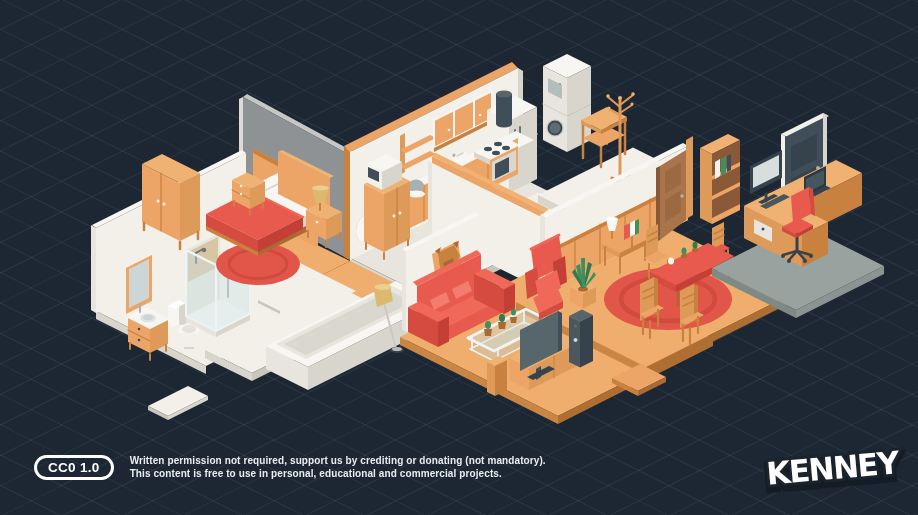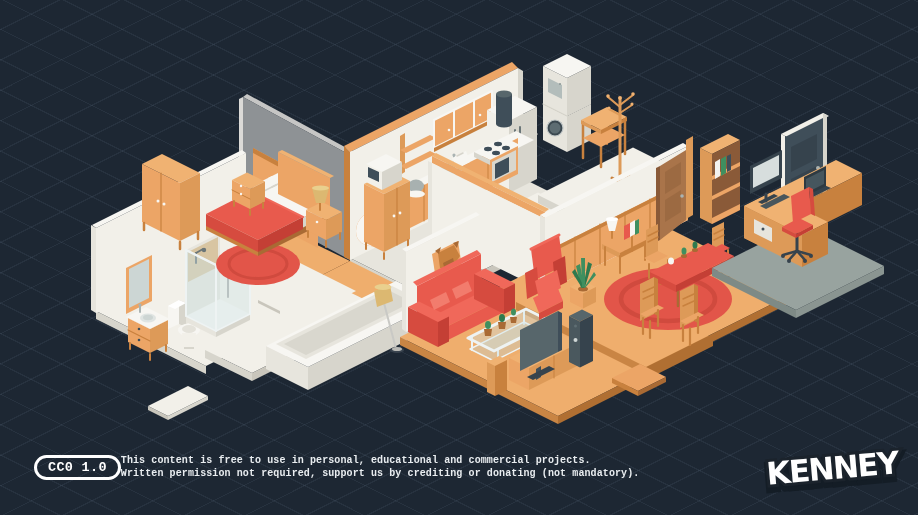--- a/index.html
+++ b/index.html
@@ -4,21 +4,21 @@
 <style>
   html,body{margin:0;padding:0;background:#10161d;}
   #stage{position:relative;width:918px;height:515px;overflow:hidden;
          background:var(--background,#1d2733);
          font-family:"Liberation Sans", sans-serif;}
   #stage::before{content:"";position:absolute;inset:0;pointer-events:none;
     background-image:
       repeating-linear-gradient(26.6deg, transparent 0 26px, rgba(141,163,189,0.085) 26px 27.2px),
       repeating-linear-gradient(153.4deg, transparent 0 26px, rgba(141,163,189,0.085) 26px 27.2px);}
   #scene{position:absolute;inset:0;}
-  .footer{position:absolute;left:34px;top:454px;display:flex;align-items:center;gap:0;font-family:Liberation Mono, monospace;}
+  .footer{position:absolute;left:34px;top:454px;display:flex;align-items:center;gap:16px;}
   .badge{border:3px solid var(--text,#fff);border-radius:15px;padding:2px 11px;
          color:var(--text,#fff);font-size:13.5px;font-weight:bold;letter-spacing:.3px;white-space:nowrap;}
   .lic{color:#e9edf0;font-size:10px;line-height:13px;font-weight:bold;letter-spacing:.1px;}
 </style>
 </head>
 <body>
 
 <div id="stage">
   <svg id="scene" width="918" height="515" viewBox="0 0 918 515" xmlns="http://www.w3.org/2000/svg">
     <g id="scene-root">
@@ -561,17 +561,17 @@
       </g>
     <g>
       <text x="833" y="483" text-anchor="middle" font-family="'DejaVu Sans', sans-serif" font-weight="bold" font-size="31" fill="#141d26" stroke="#141d26" stroke-width="9" paint-order="stroke" letter-spacing="-1.5" transform="rotate(-5 833 478)">KENNEY</text>
       <text x="833" y="479" text-anchor="middle" font-family="'DejaVu Sans', sans-serif" font-weight="bold" font-size="31" fill="#ffffff" stroke="#1b232c" stroke-width="6" paint-order="stroke" letter-spacing="-1.5" transform="rotate(-5 833 477)">KENNEY</text>
     </g>
   </svg>
 
   <div class="footer">
     <div class="badge">CC0 1.0</div>
     <div class="lic">
+      <div>Written permission not required, support us by crediting or donating (not mandatory).</div>
       <div>This content is free to use in personal, educational and commercial projects.</div>
-      <div>Written permission not required, support us by crediting or donating (not mandatory).</div>
     </div>
   </div>
 </div>
 
 </body></html>

